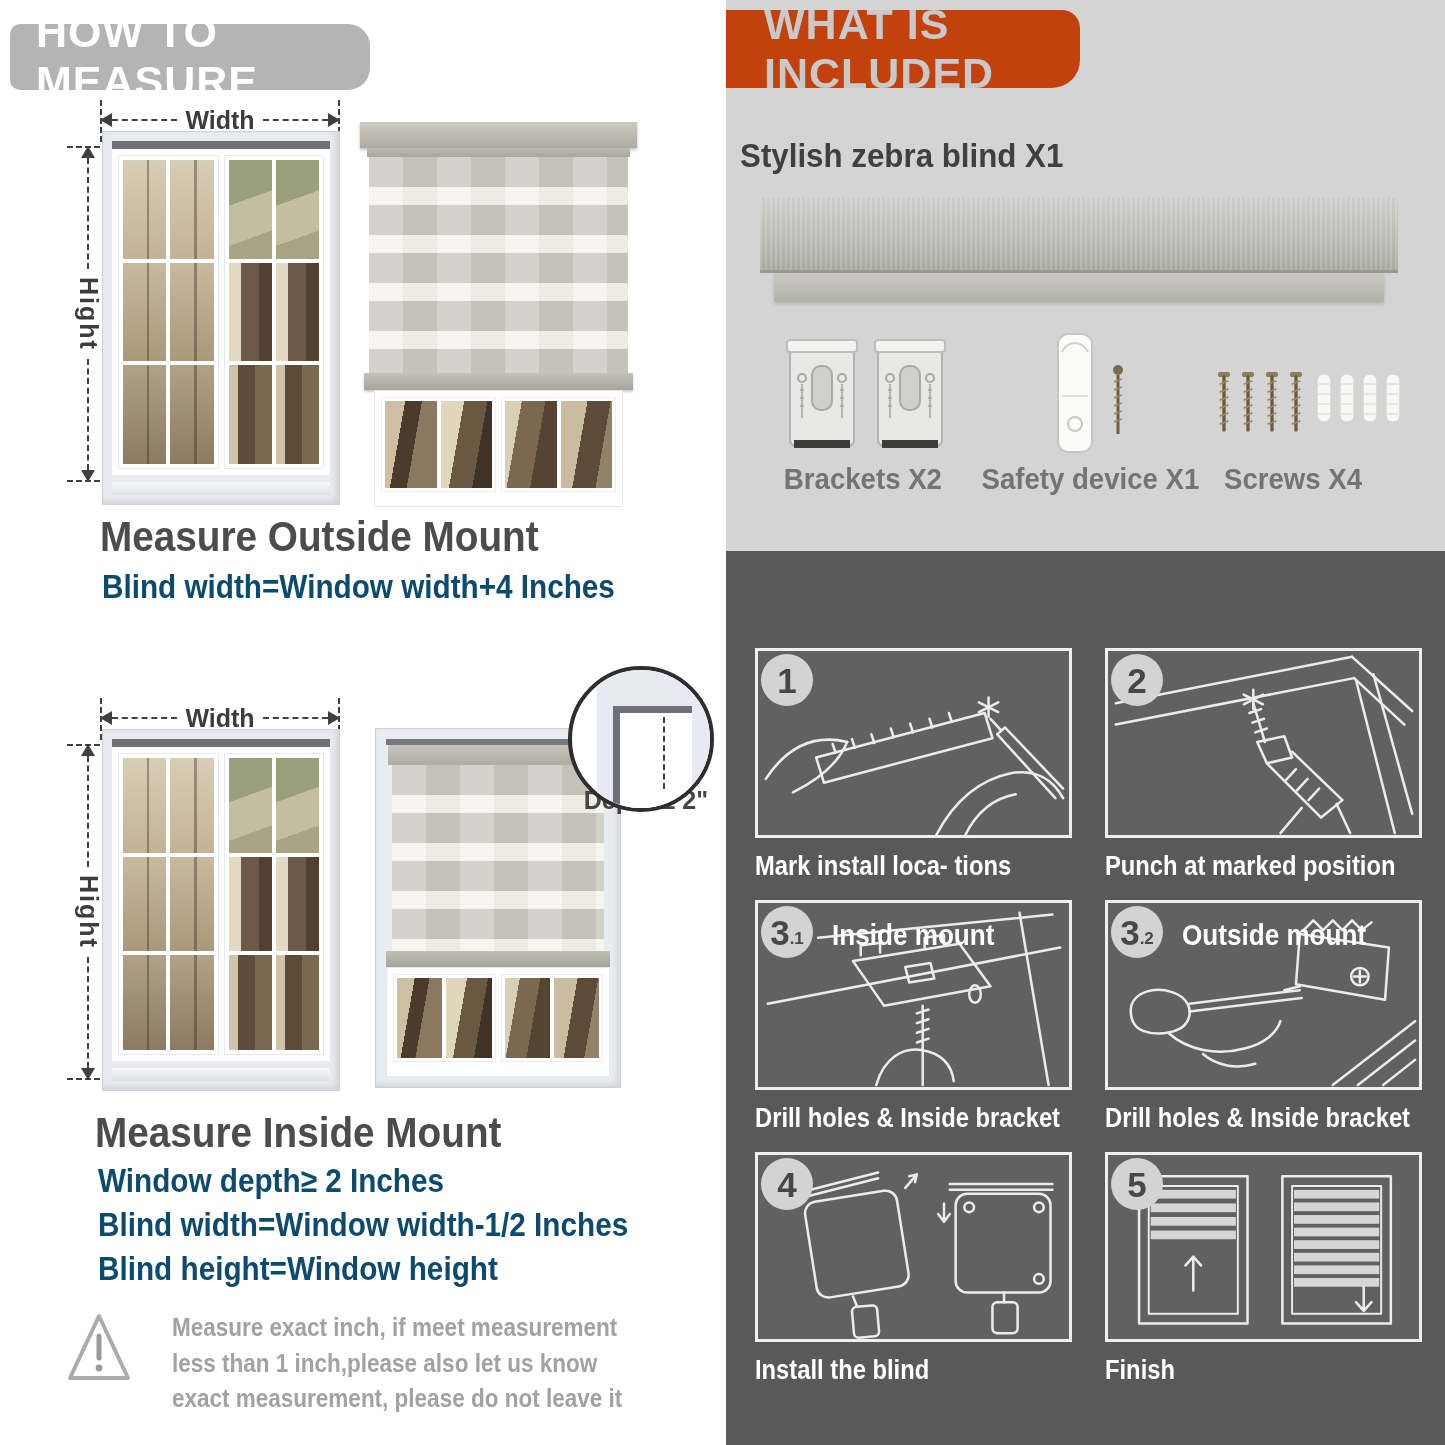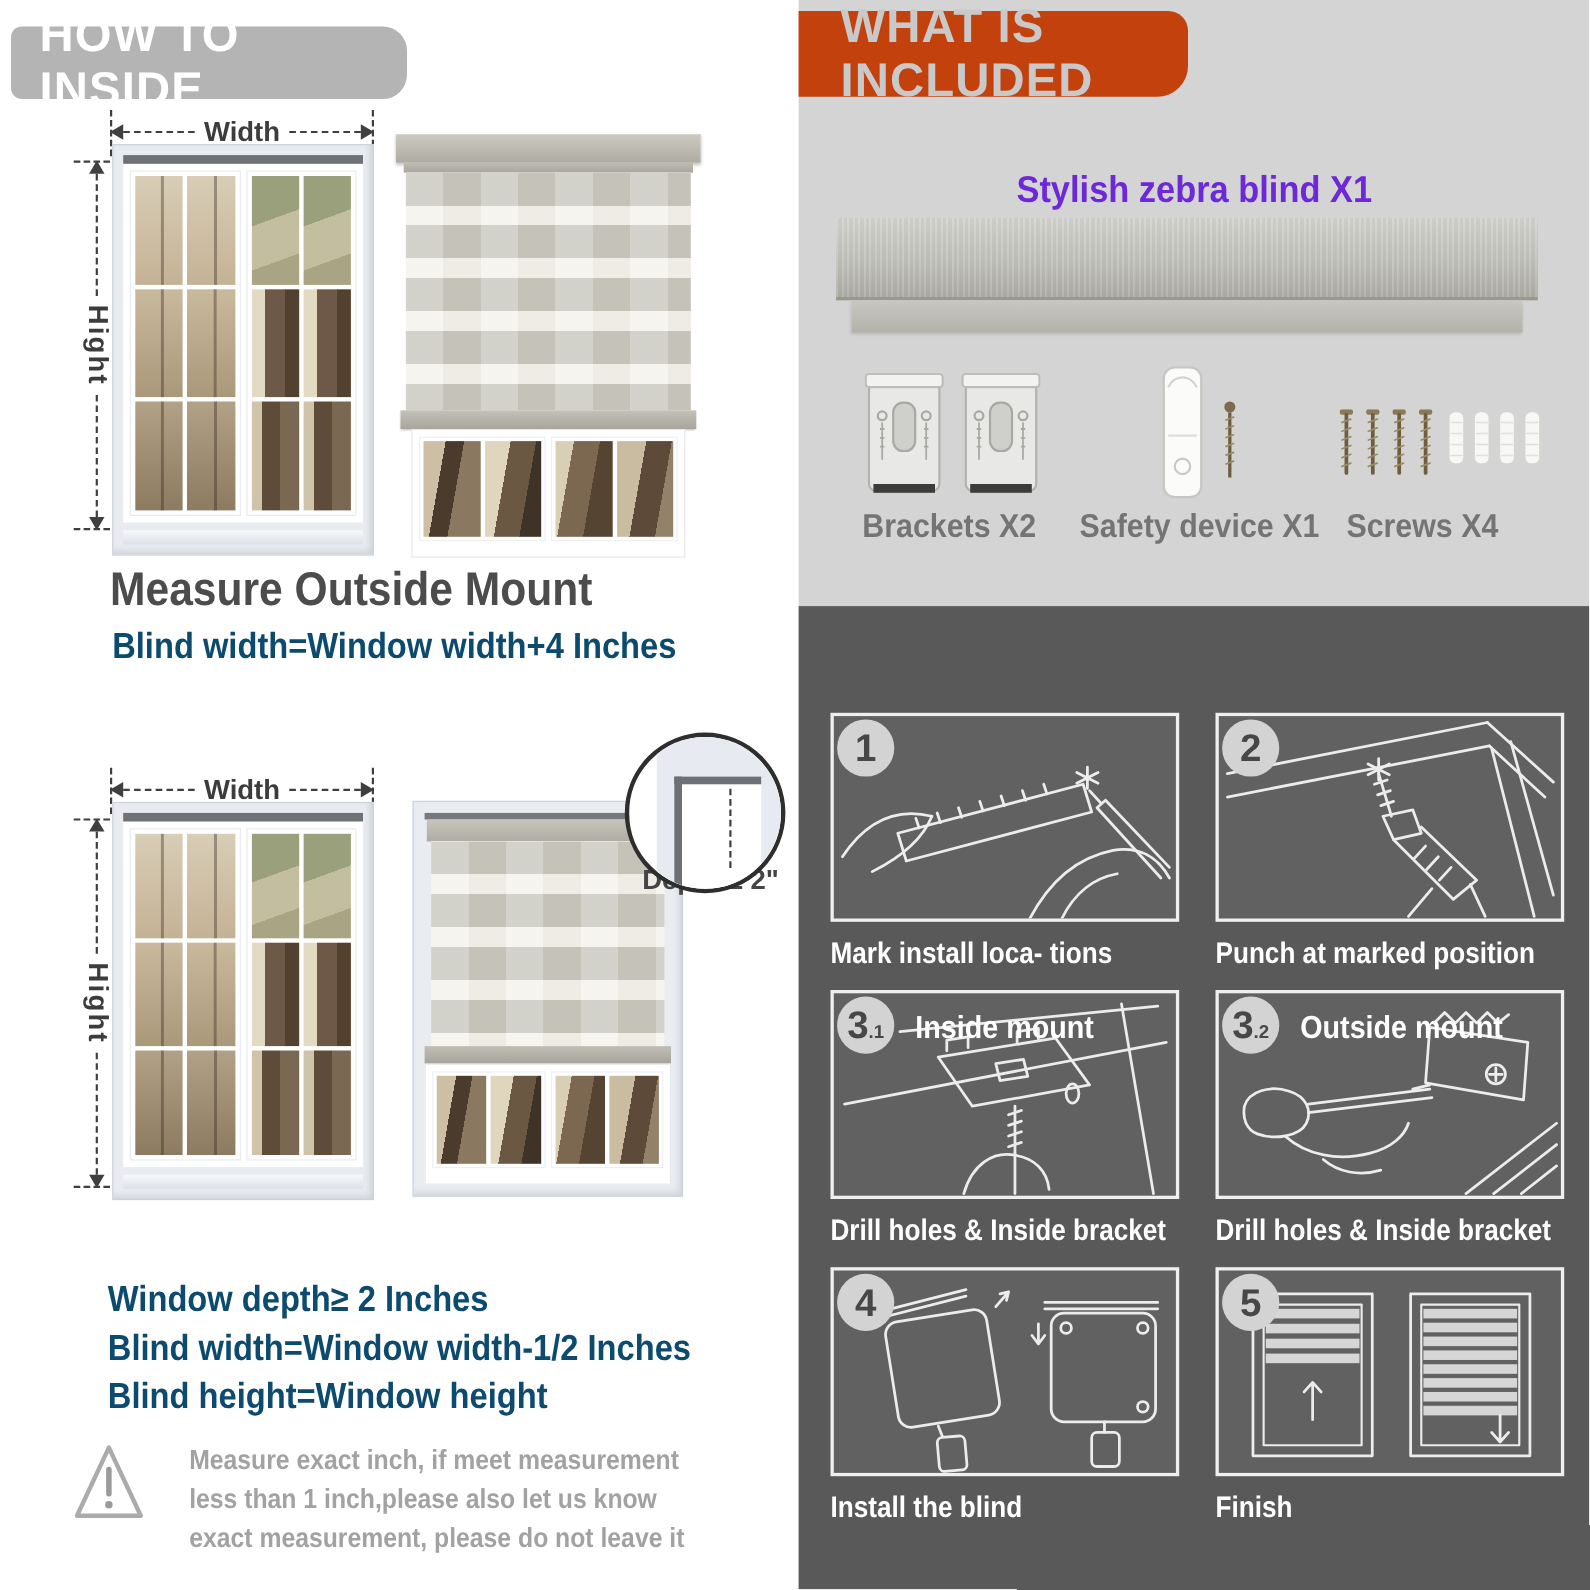--- a/index.html
+++ b/index.html
@@ -91,22 +91,22 @@
 
   
   .warn-text{color:#a2a2a2;font-weight:bold;font-size:25px;line-height:1.42;
     transform:scaleX(.9);transform-origin:0 0;width:520px;}
 
   
   .rpanel-top{left:726px;top:0;width:719px;height:551px;background:#d4d4d4;}
   .rh-header{left:726px;top:10px;width:354px;height:78px;background:#c2410c;
     border-radius:0 18px 28px 0;display:flex;align-items:center;padding-left:38px;box-sizing:border-box;}
   .rh-header span{color:#c9c9c9;font-weight:bold;font-size:43px;letter-spacing:1px;}
-  .product-label{left:726px;top:136px;width:719px;text-align:center;color:#6d28d9;
-    font-weight:bold;font-size:34px;margin-top:18px;}
+  .product-label{left:726px;top:136px;width:719px;text-align:left;color:#404040;
+    font-weight:bold;font-size:34px;}
   .headrail{left:760px;top:198px;width:638px;height:72px;
     background:repeating-linear-gradient(90deg,rgba(255,255,255,.10) 0 2px,rgba(0,0,0,.03) 2px 5px),
     linear-gradient(180deg,#d3d3cf,#c2c2bc 55%,#aeaea6);border-bottom:3px solid #99998f;}
   .headrail2{left:774px;top:273px;width:610px;height:29px;
     background:linear-gradient(180deg,#c8c8c2,#b2b2aa);box-shadow:0 2px 3px rgba(0,0,0,.15);}
   .part-label{color:#747474;font-weight:bold;font-size:30px;text-align:center;}
 
   .rpanel-bot{left:726px;top:551px;width:719px;height:894px;background:#595959;}
   .mh-header{left:726px;top:556px;width:594px;height:80px;background:#fff;
     border-radius:0 22px 22px 0;display:flex;align-items:center;padding-left:50px;box-sizing:border-box;z-index:2;}
@@ -123,21 +123,21 @@
   .step-caption{margin-top:13px;color:#fff;font-weight:bold;font-size:27px;
     transform:scaleX(.88);transform-origin:0 0;white-space:nowrap;}
   .step svg.art{position:absolute;left:0;top:0;width:100%;height:100%;}
 </style>
 </head>
 <body>
 
 <div class="page">
 
   <div class="abs lh-header">
-    <span>HOW TO INSIDE</span>
+    <span>HOW TO MEASURE</span>
   </div>
 
   <div class="abs warrow" style="left:100px;top:108px;width:240px;">
     <i class="vt l"></i>
       <i class="vt r"></i>
     <span class="ah left"></span>
     <span class="dl"></span>
     <b class="wlab">Width</b>
     <span class="dl"></span>
     <span class="ah right"></span>
@@ -258,20 +258,23 @@
 
   <div class="abs dcircle" style="left:568px;top:666px;">
     <div class="dc-pale"></div>
     <div class="dc-corner"></div>
     <div class="dc-dash"></div>
   </div>
   <div class="abs dlabel" style="left:540px;top:786px;width:168px;">
     <span>Depth ≥ 2"</span>
   </div>
 
+  <div class="abs m-title" style="left:95px;top:1108px;">
+    <span class="cx">Measure Inside Mount</span>
+  </div>
   <div class="abs m-line" style="left:98px;top:1162px;">
     <span class="cx">Window depth≥ 2 Inches</span>
   </div>
   <div class="abs m-line" style="left:98px;top:1206px;">
     <span class="cx">Blind width=Window width-1/2 Inches</span>
   </div>
   <div class="abs m-line" style="left:98px;top:1250px;">
     <span class="cx">Blind height=Window height</span>
   </div>
 

